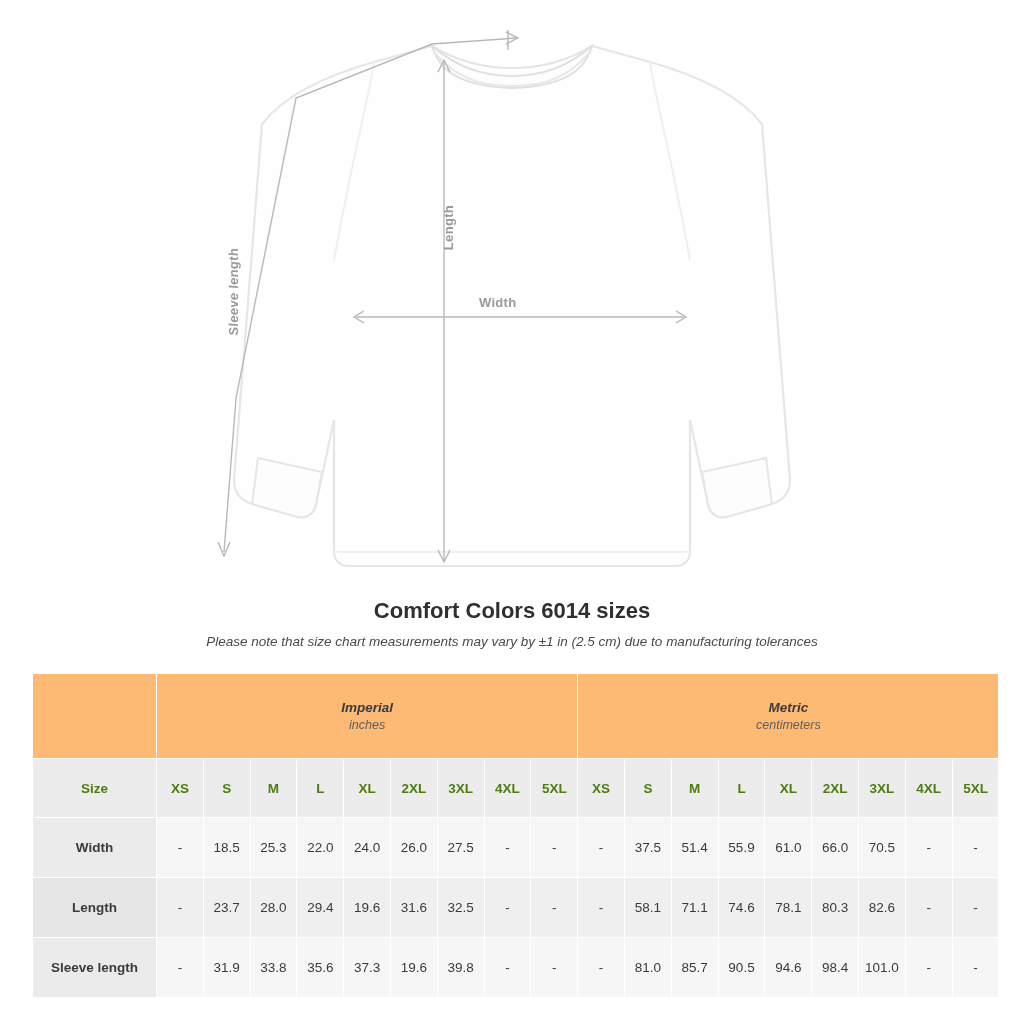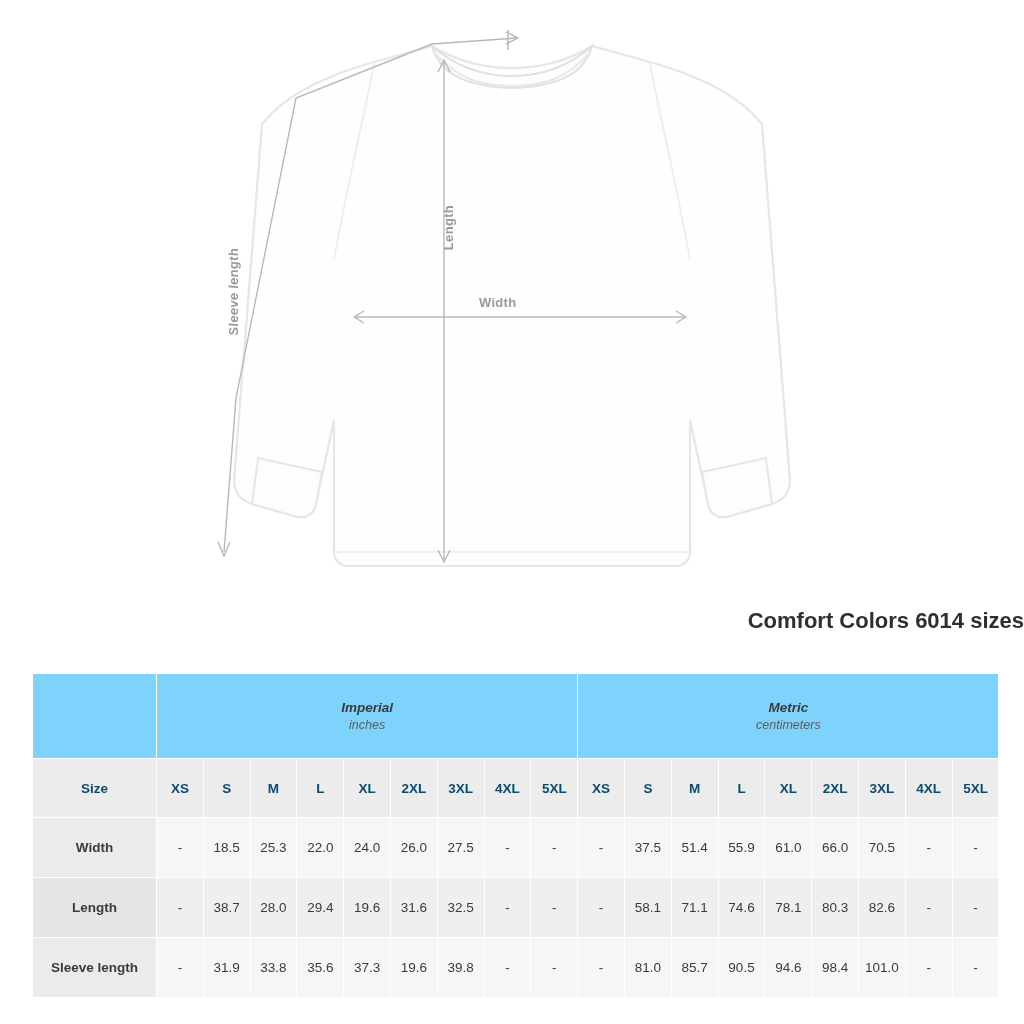--- a/index.html
+++ b/index.html
@@ -51,22 +51,22 @@
   .dim-label.sleeve-label {
     left: 226px;
     top: 248px;
     writing-mode: vertical-rl;
     transform: rotate(180deg) skewY(-6deg);
     font-style: italic;
   }
 
   
   .title-block {
-    text-align: right;
-    margin-top: 18px;
+    text-align: center;
+    margin-top: 8px;
   }
   .chart-title {
     font-size: 22px;
     font-weight: bold;
     color: #2f2f2f;
     margin: 0;
   }
   .chart-note {
     font-size: 13.5px;
     font-style: italic;
@@ -105,26 +105,26 @@
   }
   .unit-sub {
     display: block;
     font-size: 12.5px;
     font-weight: normal;
     color: #5d5d5d;
     margin-top: 3px;
   }
   tr.head-row td {
     height: 84px;
-    background: #7dd3fc;
+    background: #fdba74;
   }
   tr.size-row td {
     height: 58px;
     font-weight: bold;
-    color: #0c4a6e;
+    color: #4d7c0f;
   }
   tr.data-row td {
     height: 59px;
     background: #ebebeb;
   }
   tr.data-row.alt td {
     background: #e6e6e6;
   }
   td.rowlabel {
     font-weight: bold;
@@ -206,20 +206,21 @@
       </g>
     </svg>
 
     <div class="dim-label width-label">Width</div>
     <div class="dim-label length-label">Length</div>
     <div class="dim-label sleeve-label">Sleeve length</div>
   </div>
 
   <div class="title-block">
     <h1 class="chart-title">Comfort Colors 6014 sizes</h1>
+    <p class="chart-note">Please note that size chart measurements may vary by ±1 in (2.5 cm) due to manufacturing tolerances</p>
   </div>
 
   <div class="table-wrap">
     <table class="size-table">
       <colgroup>
         <col style="width:124px">
         <col span="9" style="width:46.8px">
         <col span="9" style="width:46.8px">
       </colgroup>
       <tbody>
@@ -275,21 +276,21 @@
           <td class="cell">61.0</td>
           <td class="cell">66.0</td>
           <td class="cell">70.5</td>
           <td class="cell">-</td>
           <td class="cell">-</td>
         </tr>
 
         <tr class="data-row alt">
           <td class="rowlabel">Length</td>
           <td class="cell">-</td>
-          <td class="cell">38.7</td>
+          <td class="cell">23.7</td>
           <td class="cell">28.0</td>
           <td class="cell">29.4</td>
           <td class="cell">19.6</td>
           <td class="cell">31.6</td>
           <td class="cell">32.5</td>
           <td class="cell">-</td>
           <td class="cell">-</td>
           <td class="cell">-</td>
           <td class="cell">58.1</td>
           <td class="cell">71.1</td>

